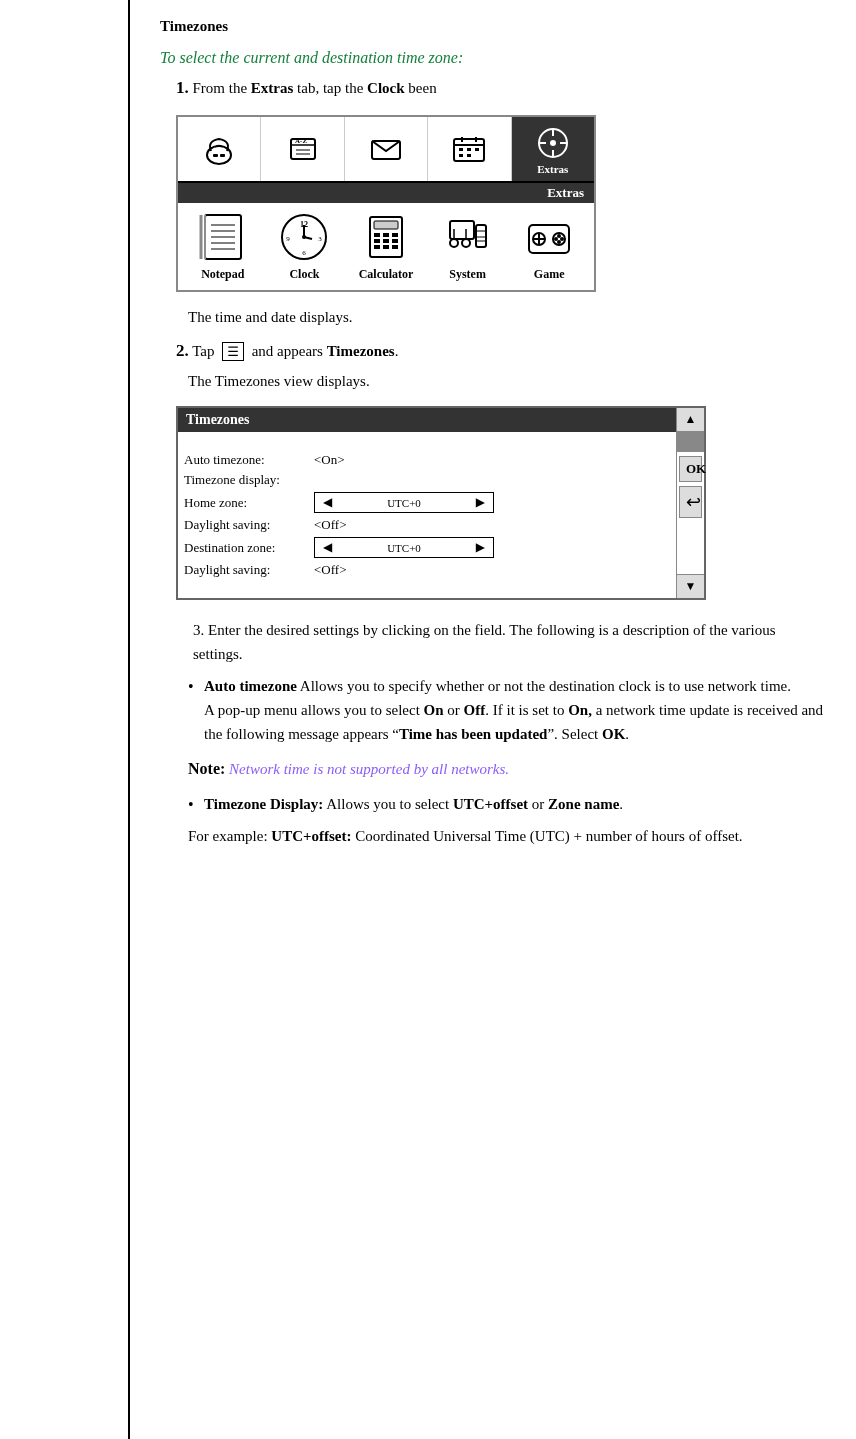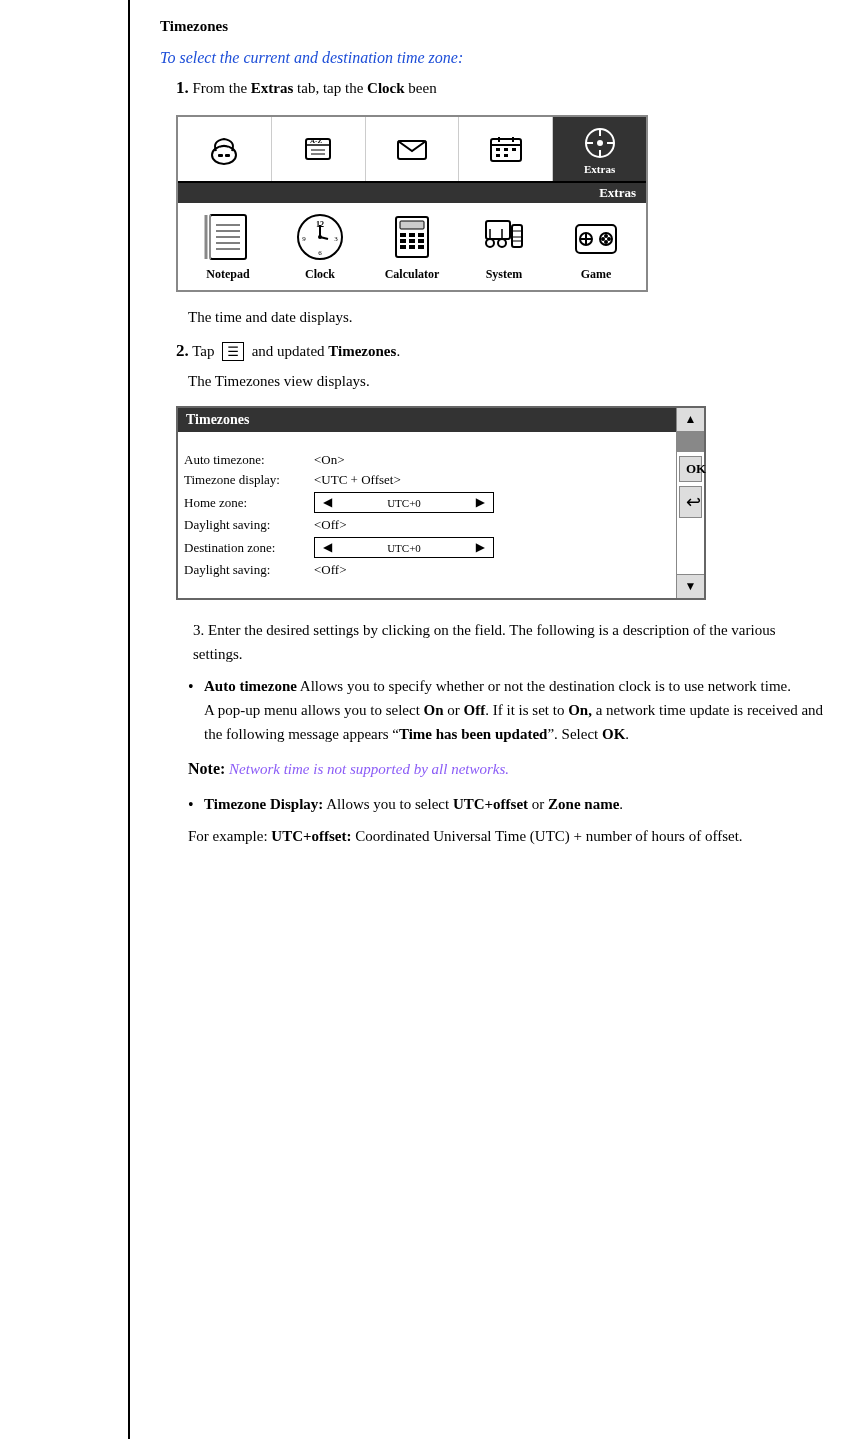--- a/index.html
+++ b/index.html
@@ -23,21 +23,21 @@
       padding: 18px 30px 30px 30px;
     }
     .page-header {
       font-weight: bold;
       font-size: 15px;
       margin-bottom: 14px;
     }
     .section-title {
       font-style: italic;
       font-size: 16px;
-      color: #1d4ed8;
+      color: #15803d;
       margin-bottom: 8px;
     }
     .step-text {
       margin-bottom: 6px;
       line-height: 1.5;
       margin-left: 16px;
     }
     .step-text .step-num {
       font-weight: bold;
       font-size: 17px;
@@ -45,21 +45,21 @@
     .step-continuation {
       margin-left: 28px;
       margin-bottom: 10px;
       line-height: 1.5;
     }
 
     
     .device-screen {
       border: 2px solid #888;
       margin: 14px 0 14px 16px;
-      width: 472px;
+      width: 420px;
       background: #fff;
     }
     .tab-bar {
       display: flex;
       border-bottom: 2px solid #000;
       background: #fff;
     }
     .tab-item {
       flex: 1;
       display: flex;
@@ -431,37 +431,36 @@
       </div>
     </div>
   </div>
 
   <div class="step-continuation">The time and date displays.</div>
 
   <div class="step-text">
     <span class="step-num">2.</span>
     <span> Tap </span>
     <span style="border:1px solid #000; padding:1px 4px; font-size:13px; margin:0 4px;">☰</span>
-    <span> and updated </span><span style="font-weight:bold;">Timezones</span><span>.</span>
+    <span> and appears </span><span style="font-weight:bold;">Timezones</span><span>.</span>
   </div>
   <div class="step-continuation">The Timezones view displays.</div>
 
   <div class="timezones-screen">
     <div class="tz-main">
       <div class="tz-title-bar">Timezones</div>
       <div class="tz-body">
 
         <div class="tz-row">
           <span class="tz-label">Auto timezone:</span>
           <span class="tz-value">&lt;On&gt;</span>
         </div>
 
         <div class="tz-row">
           <span class="tz-label">Timezone display:</span>
-          <span class="tz-value">&lt;UTC + Offset&gt;</span>
         </div>
 
         <div class="tz-row">
           <span class="tz-label">Home zone:</span>
           <div class="tz-selector">
             <span class="arrow-l">◀</span>
             <span class="tz-val">UTC+0</span>
             <span class="arrow-r">▶</span>
           </div>
         </div>

